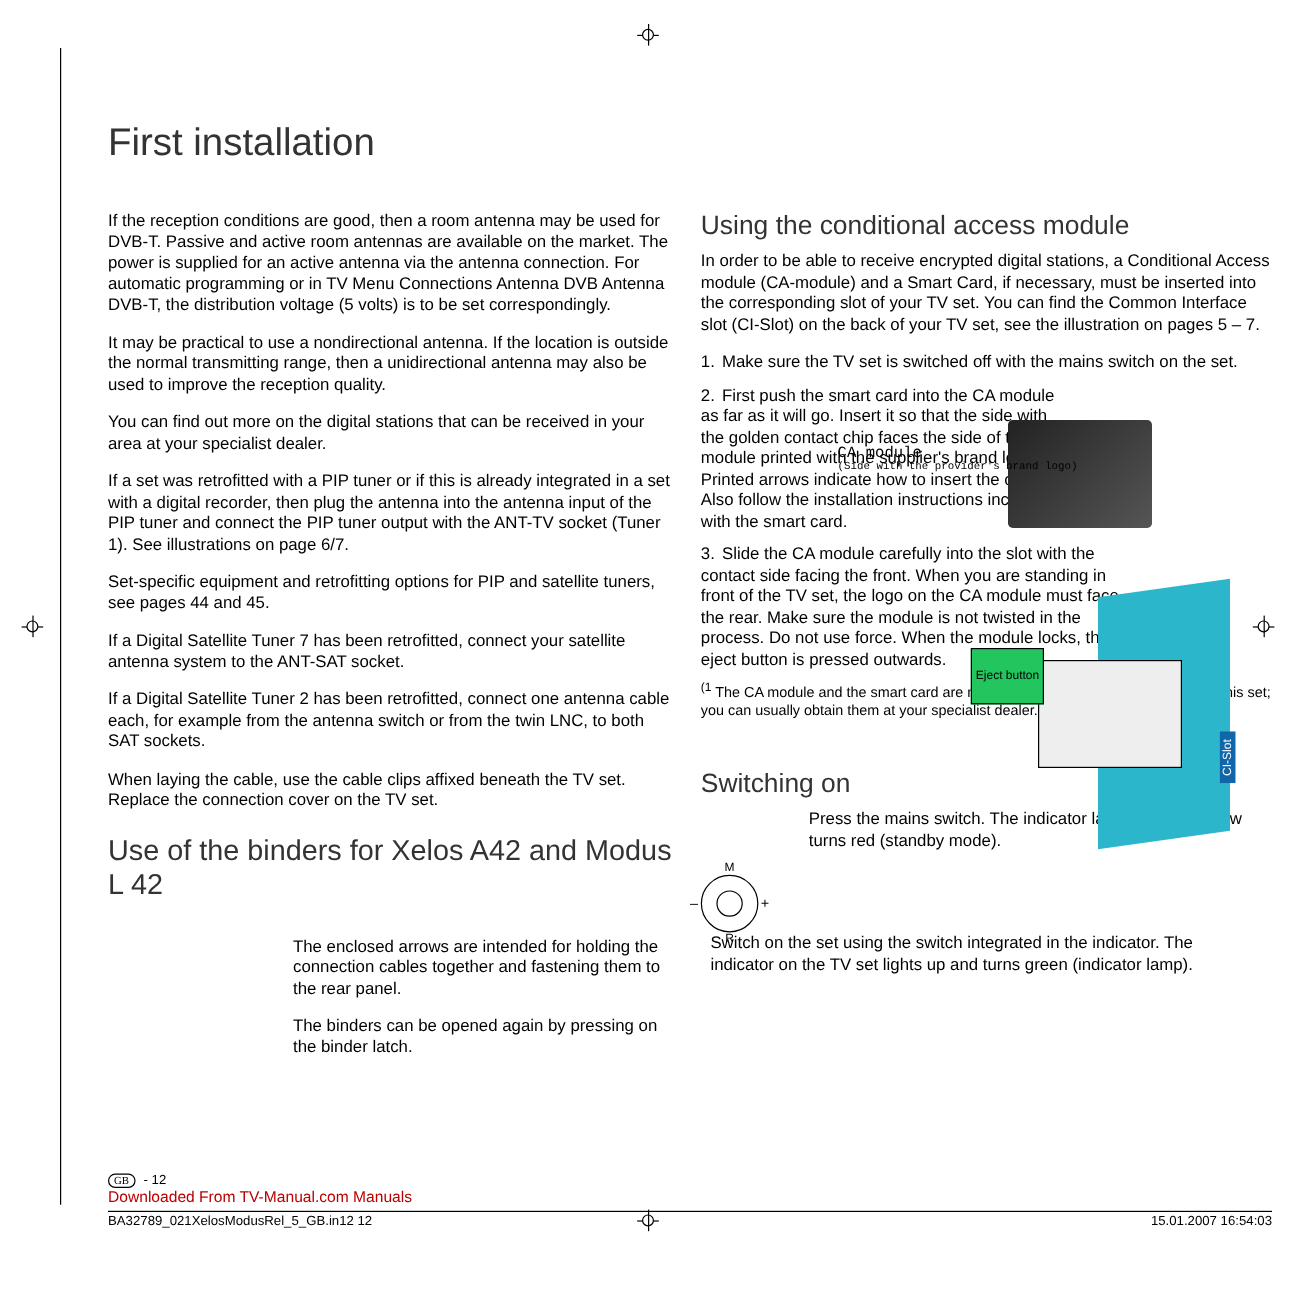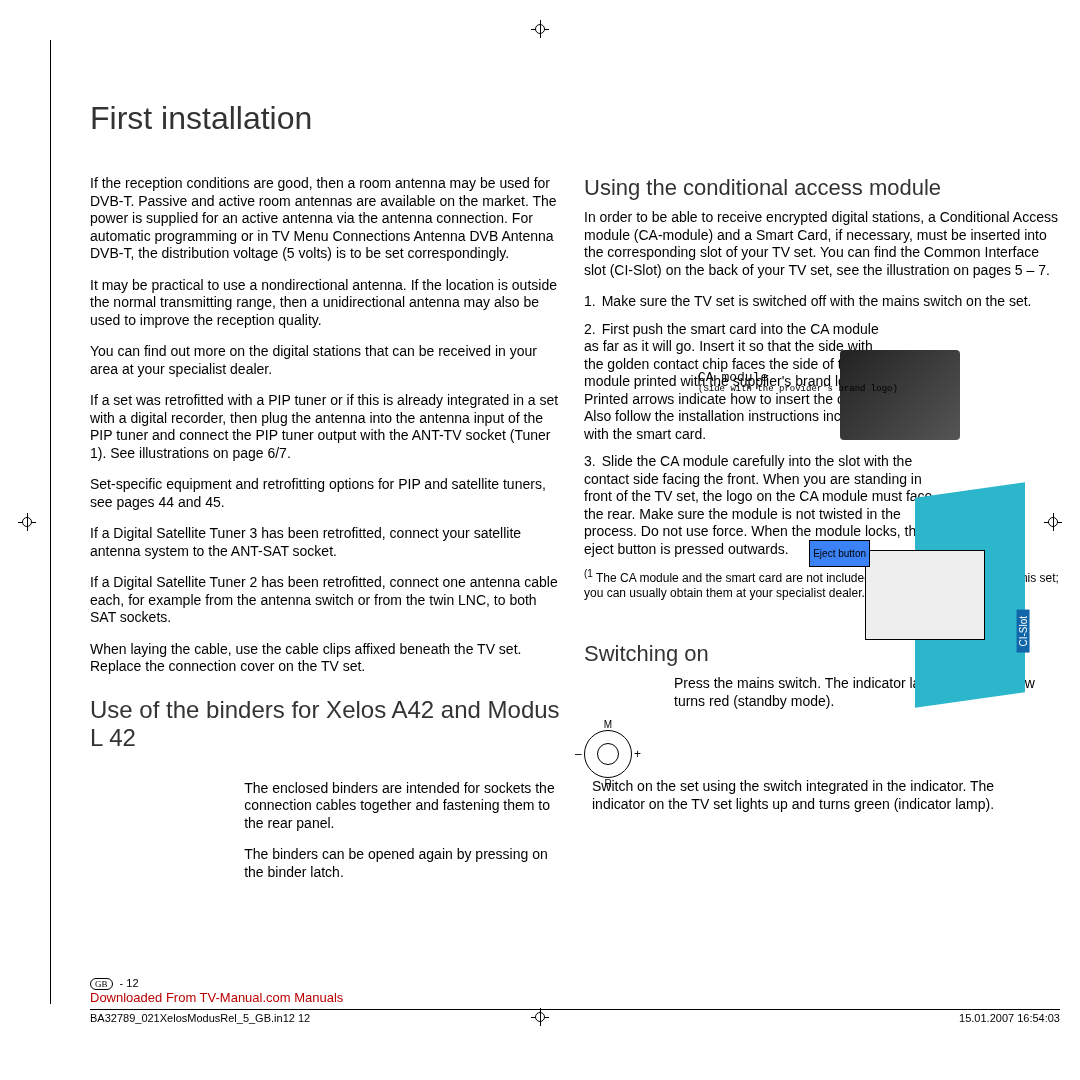--- a/index.html
+++ b/index.html
@@ -35,21 +35,21 @@
   .cropmark .ring { position: absolute; left: 50%; top: 50%; width: 10px; height: 10px; border: 1px solid #000; border-radius: 50%; transform: translate(-50%, -50%); background: #fff; }
   .vline { position: absolute; left: 50px; top: 40px; bottom: 40px; width: 1px; background: #000; }
   
   .illu-ca { position: absolute; right: 120px; top: 350px; width: 180px; height: 120px; font-family: Liberation Mono, monospace; }
   .illu-ca .card { position: absolute; right: 0; top: 0; width: 120px; height: 90px; background: linear-gradient(135deg,#222,#555); border-radius: 4px; }
   .illu-ca .label { position: absolute; left: -82px; top: 20px; font-size: 13px; text-align: left; }
   .illu-ca .sub { font-size: 9px; line-height: 1.1; display: block; }
   .illu-slot { position: absolute; right: 55px; top: 490px; width: 220px; height: 230px; }
   .illu-slot .panel { position: absolute; right: 0; top: 0; width: 110px; height: 210px; background: #2bb6cc; transform: skewY(-8deg); }
   .illu-slot .module { position: absolute; right: 40px; top: 60px; width: 120px; height: 90px; border: 1px solid #000; background: #eee; }
-  .illu-slot .eject { position: absolute; right: 155px; top: 50px; font-size: 10px; border: 1px solid #000; padding: 7px 3px; background: #3b82f6; }
+  .illu-slot .eject { position: absolute; right: 155px; top: 50px; font-size: 10px; border: 1px solid #000; padding: 17px 3px; background: #22c55e; }
   .illu-slot .ci { position: absolute; right: 8px; top: 120px; transform: rotate(-90deg); transform-origin: right top; font-size: 10px; background: #1166aa; color: #fff; padding: 1px 6px; }
   .illu-switch { display: inline-flex; align-items: center; gap: 10px; margin: 6px 10px 0 0; vertical-align: top; }
   .illu-switch .dial { width: 48px; height: 48px; border: 1px solid #000; border-radius: 50%; position: relative; }
   .illu-switch .dial::after { content: ""; position: absolute; left: 50%; top: 50%; width: 20px; height: 20px; border: 1px solid #000; border-radius: 50%; transform: translate(-50%,-50%); }
   .illu-switch .m { position: absolute; left: 50%; top: -12px; transform: translateX(-50%); font-size: 10px; }
   .illu-switch .r { position: absolute; left: 50%; bottom: -12px; transform: translateX(-50%); font-size: 10px; }
   .illu-switch .minus { position: absolute; left: -10px; top: 50%; transform: translateY(-50%); font-size: 12px; }
   .illu-switch .plus { position: absolute; right: -10px; top: 50%; transform: translateY(-50%); font-size: 12px; }
   .switch-row p { display: inline-block; width: 420px; vertical-align: top; margin-left: 8px; }
   .switching { margin-top: 40px; }
@@ -77,29 +77,29 @@
   <h1>First installation</h1>
 
   <div class="overlap">
     <div class="cols">
       <div class="col-left">
         <p>If the reception conditions are good, then a room antenna may be used for DVB-T. Passive and active room antennas are available on the market. The power is supplied for an active antenna via the antenna connection. For automatic programming or in  TV Menu  Connections  Antenna DVB  Antenna DVB-T, the distribution voltage (5 volts) is to be set correspondingly.</p>
         <p>It may be practical to use a nondirectional antenna. If the location is outside the normal transmitting range, then a unidirectional antenna may also be used to improve the reception quality.</p>
         <p>You can find out more on the digital stations that can be received in your area at your specialist dealer.</p>
         <p>If a set was retrofitted with a PIP tuner or if this is already integrated in a set with a digital recorder, then plug the antenna into the antenna input of the PIP tuner and connect the PIP tuner output with the ANT-TV socket (Tuner 1). See illustrations on page 6/7.</p>
         <p>Set-specific equipment and retrofitting options for PIP and satellite tuners, see pages 44 and 45.</p>
-        <p>If a Digital Satellite Tuner 3 has been retrofitted, connect your satellite antenna system to the ANT-SAT socket.</p>
+        <p>If a Digital Satellite Tuner 7 has been retrofitted, connect your satellite antenna system to the ANT-SAT socket.</p>
         <p>If a Digital Satellite Tuner 2 has been retrofitted, connect one antenna cable each, for example from the antenna switch or from the twin LNC, to both SAT sockets.</p>
         <p>When laying the cable, use the cable clips affixed beneath the TV set. Replace the connection cover on the TV set.</p>
 
         <h2>Use of the binders for Xelos A42 and Modus L 42</h2>
         <div class="binders-row">
           <div style="width:140px"></div>
           <div class="binders-txt">
-            <p>The enclosed binders are intended for sockets the connection cables together and fastening them to the rear panel.</p>
+            <p>The enclosed arrows are intended for holding the connection cables together and fastening them to the rear panel.</p>
             <p>The binders can be opened again by pressing on the binder latch.</p>
           </div>
         </div>
       </div>
 
       <div class="col-right ol-wrap">
         <h3 class="right-start">Using the conditional access module</h3>
         <p>In order to be able to receive encrypted digital stations, a Conditional Access module (CA-module) and a Smart Card, if necessary, must be inserted into the corresponding slot of your TV set. You can find the Common Interface slot (CI-Slot) on the back of your TV set, see the illustration on pages 5 – 7.</p>
         <ol class="ol-body">
           <li data-num="1">Make sure the TV set is switched off with the mains switch on the set.</li>

